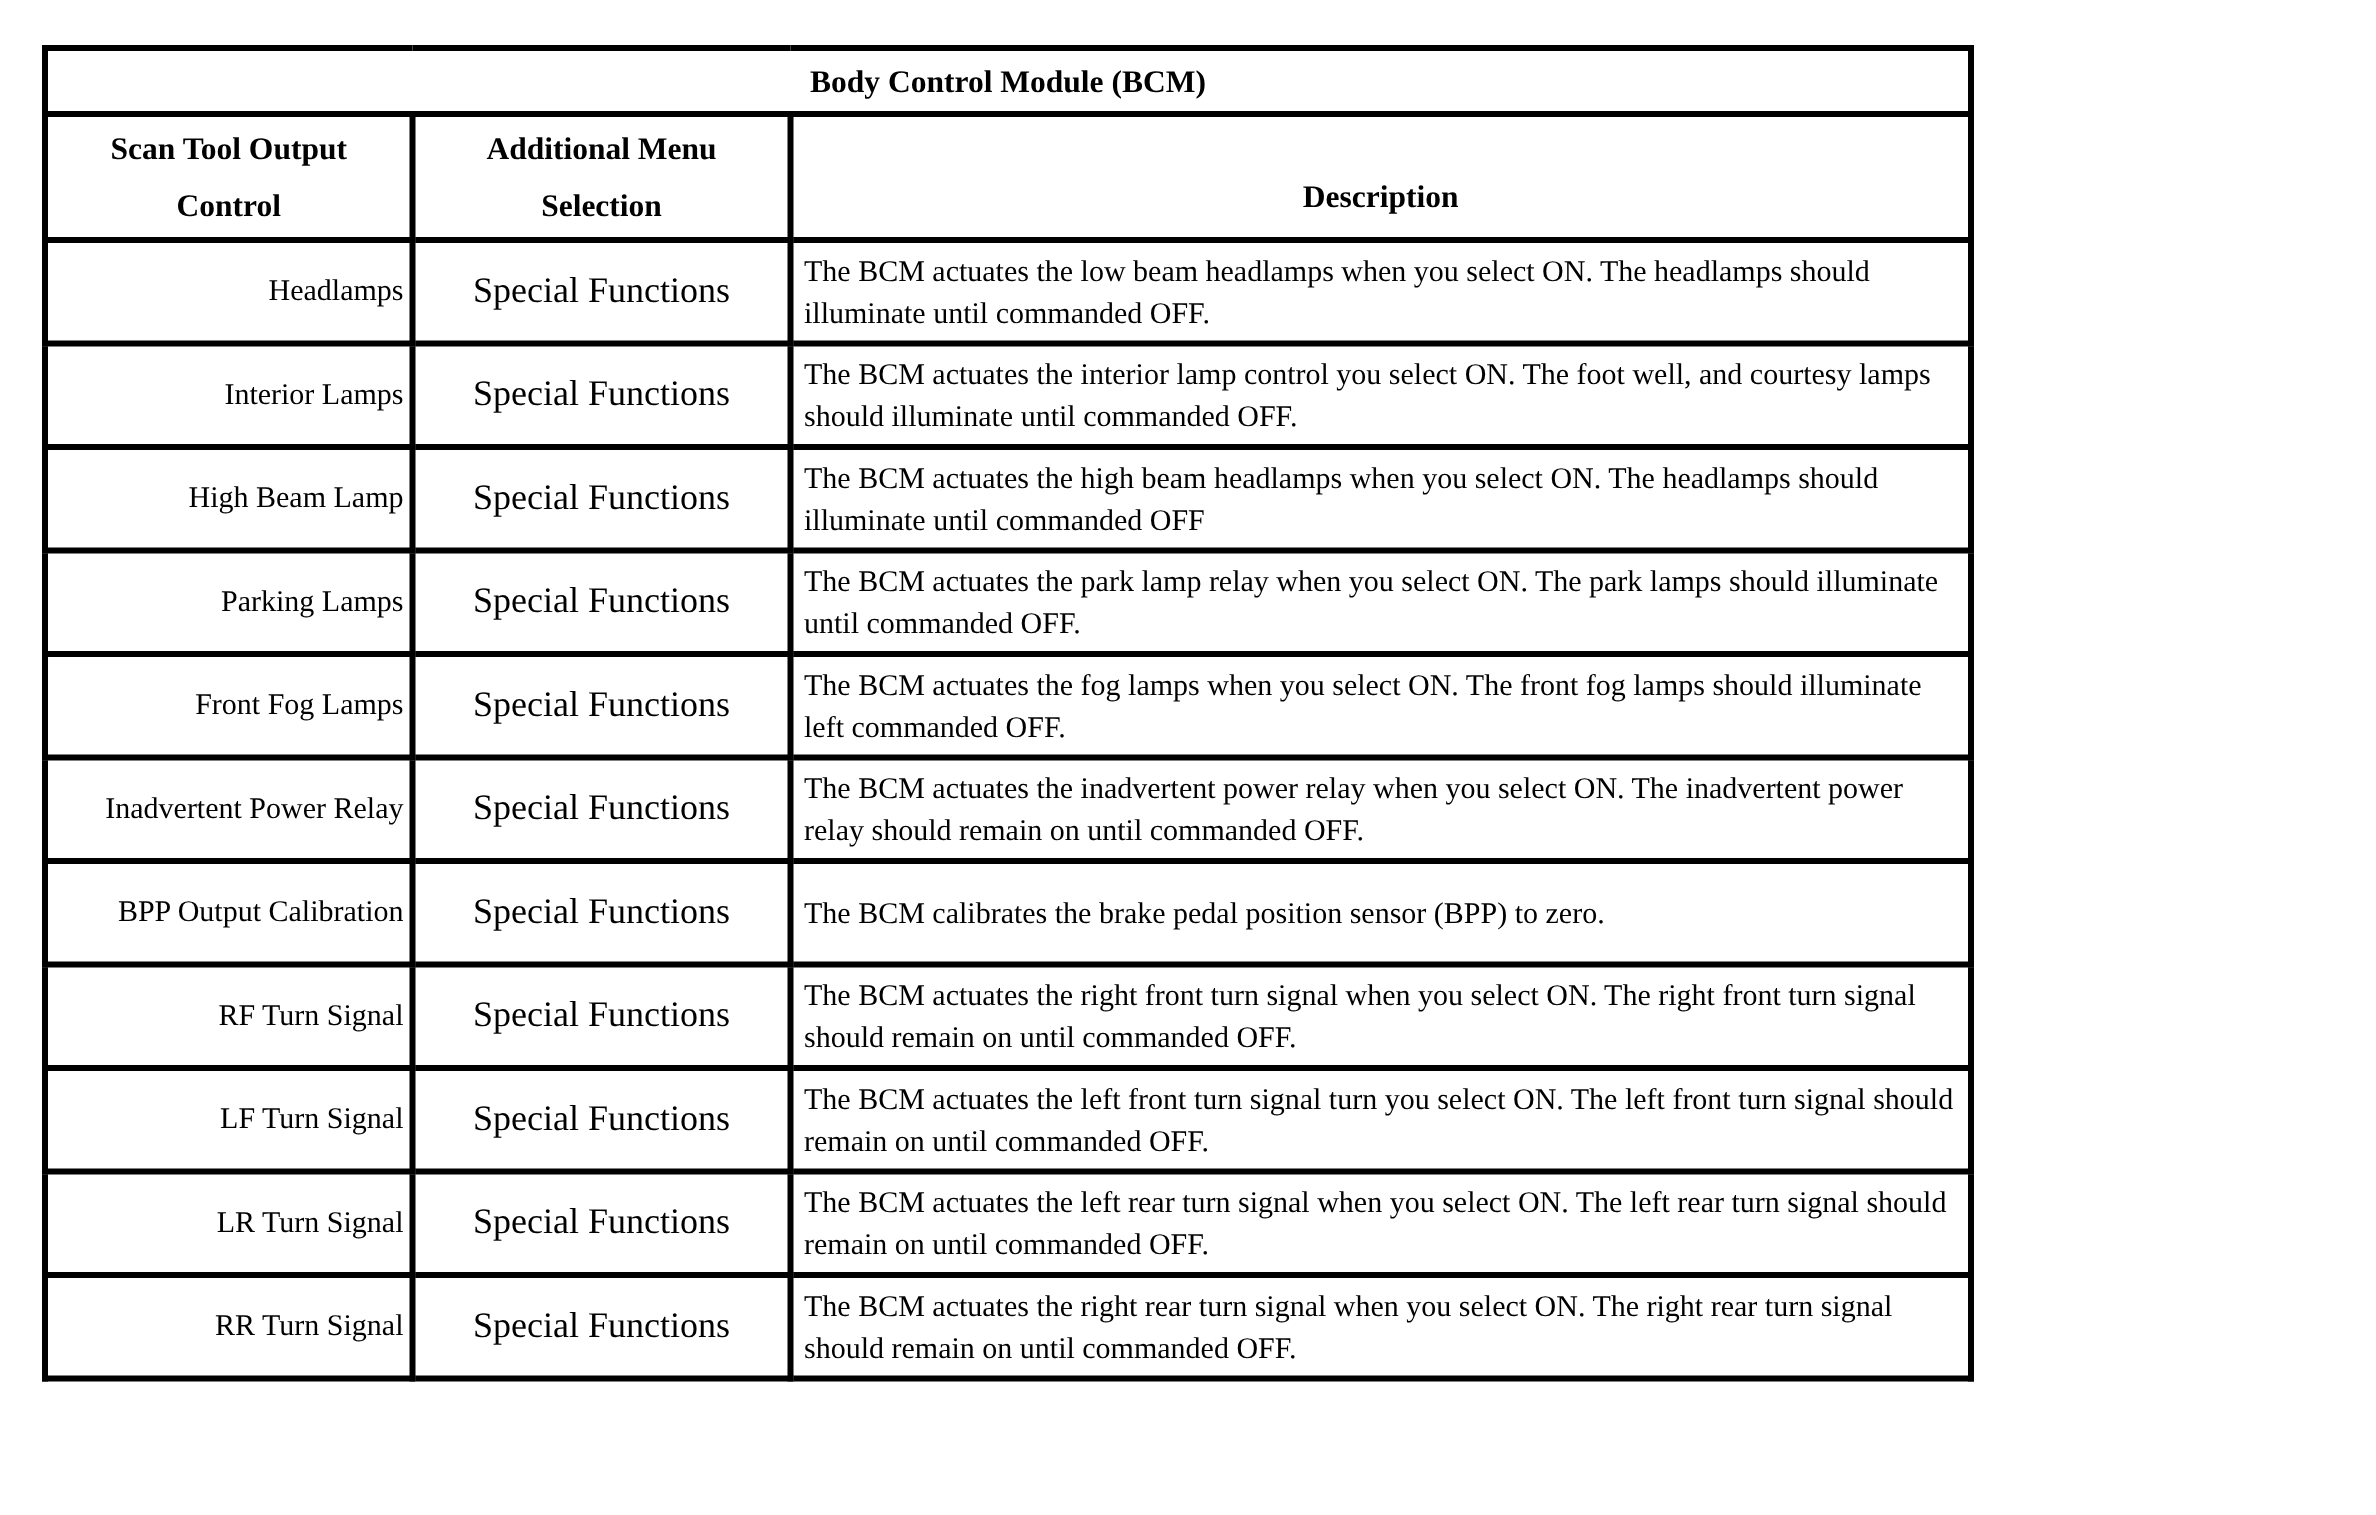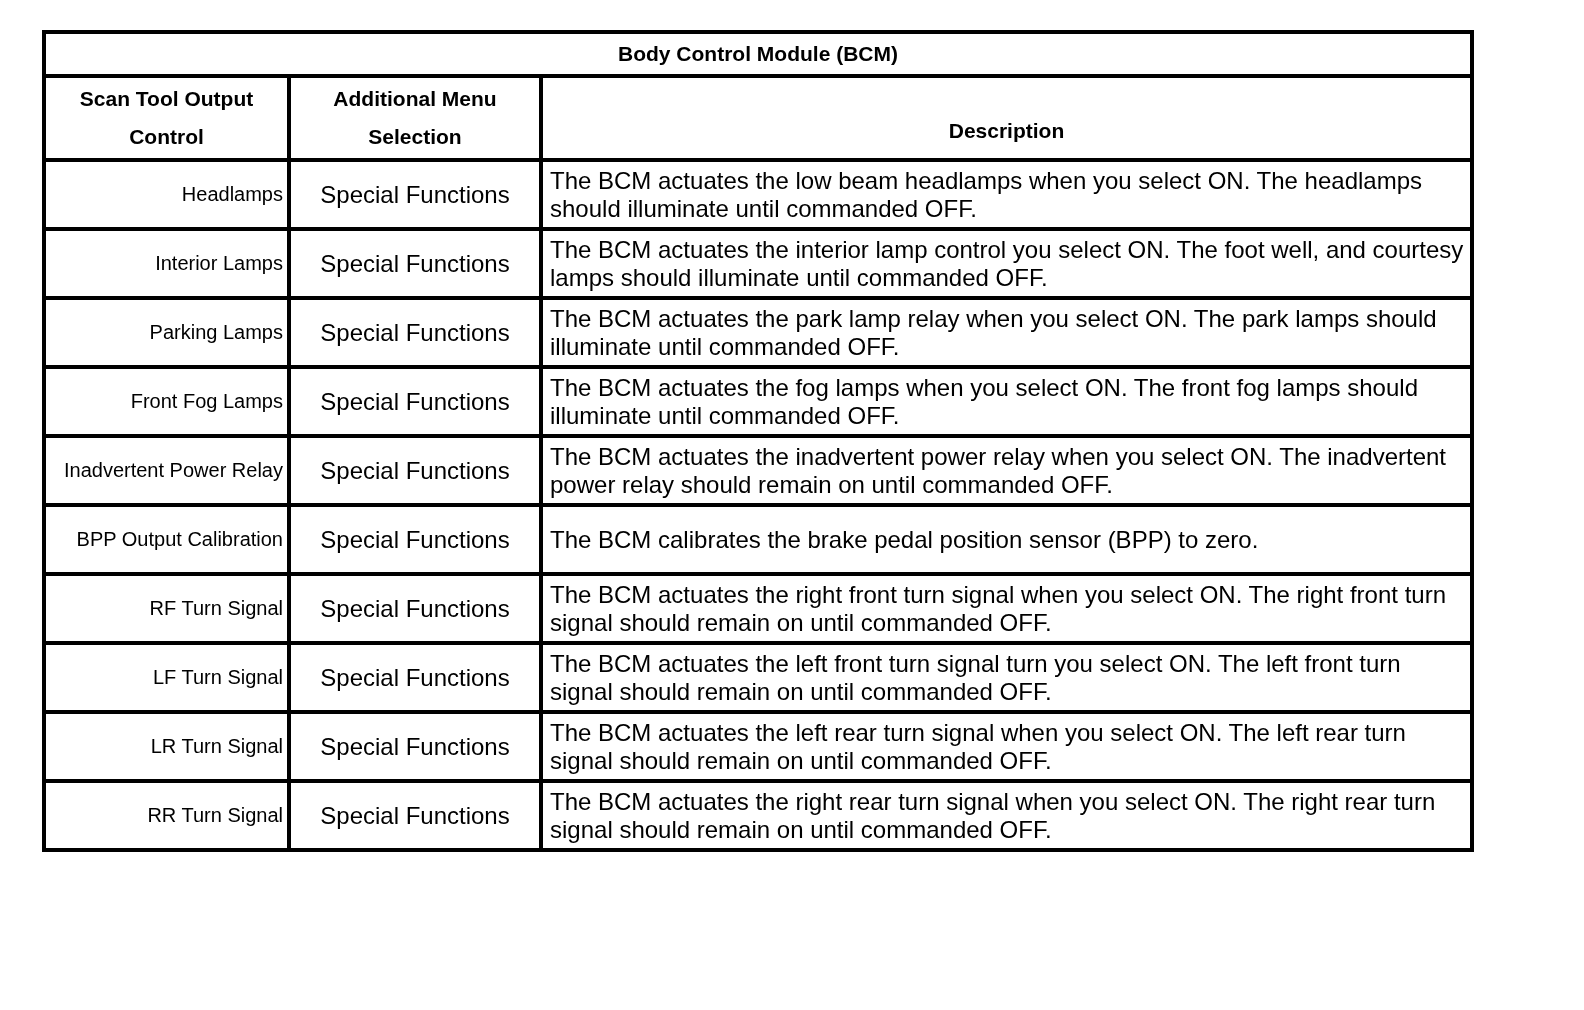--- a/index.html
+++ b/index.html
@@ -6,23 +6,24 @@
     margin: 0;
     padding: 0;
     background: #ffffff;
     width: 1584px;
     height: 1010px;
     font-family: "Liberation Sans", sans-serif;
     color: #000000;
   }
   .table-wrap {
     position: absolute;
-    left: 42px;
+    left: 28px;
     top: 30px;
-    width: 1432px;
+    width: 1288px;
+    font-family: Liberation Serif, serif;
   }
   table.bcm {
     border-collapse: collapse;
     table-layout: fixed;
     width: 100%;
   }
   table.bcm td, table.bcm th {
     border: 4px solid #000000;
     background: #ffffff;
     overflow: hidden;
@@ -59,21 +60,21 @@
   }
   td.menu {
     text-align: center;
     vertical-align: middle;
     font-size: 24px;
     padding: 2px 4px;
   }
   td.desc {
     text-align: left;
     vertical-align: middle;
-    font-size: 24px;
+    font-size: 20px;
     line-height: 28px;
     padding: 2px 6px 2px 7px;
   }
 </style>
 </head>
 <body>
 
 <div class="table-wrap">
   <table class="bcm">
     <colgroup>
@@ -95,28 +96,33 @@
         <td class="ctrl">Headlamps</td>
         <td class="menu">Special Functions</td>
         <td class="desc">The BCM actuates the low beam headlamps when you select ON. The headlamps should illuminate until commanded OFF.</td>
       </tr>
       <tr class="data-row">
         <td class="ctrl">Interior Lamps</td>
         <td class="menu">Special Functions</td>
         <td class="desc">The BCM actuates the interior lamp control you select ON. The foot well, and courtesy lamps should illuminate until commanded OFF.</td>
       </tr>
       <tr class="data-row">
+        <td class="ctrl">High Beam Lamp</td>
+        <td class="menu">Special Functions</td>
+        <td class="desc">The BCM actuates the high beam headlamps when you select ON. The headlamps should illuminate until commanded OFF</td>
+      </tr>
+      <tr class="data-row">
         <td class="ctrl">Parking Lamps</td>
         <td class="menu">Special Functions</td>
         <td class="desc">The BCM actuates the park lamp relay when you select ON. The park lamps should illuminate until commanded OFF.</td>
       </tr>
       <tr class="data-row">
         <td class="ctrl">Front Fog Lamps</td>
         <td class="menu">Special Functions</td>
-        <td class="desc">The BCM actuates the fog lamps when you select ON. The front fog lamps should illuminate until commanded OFF.</td>
+        <td class="desc">The BCM actuates the fog lamps when you select ON. The front fog lamps should illuminate left commanded OFF.</td>
       </tr>
       <tr class="data-row">
         <td class="ctrl">Inadvertent Power Relay</td>
         <td class="menu">Special Functions</td>
         <td class="desc">The BCM actuates the inadvertent power relay when you select ON. The inadvertent power relay should remain on until commanded OFF.</td>
       </tr>
       <tr class="data-row">
         <td class="ctrl">BPP Output Calibration</td>
         <td class="menu">Special Functions</td>
         <td class="desc">The BCM calibrates the brake pedal position sensor (BPP) to zero.</td>

